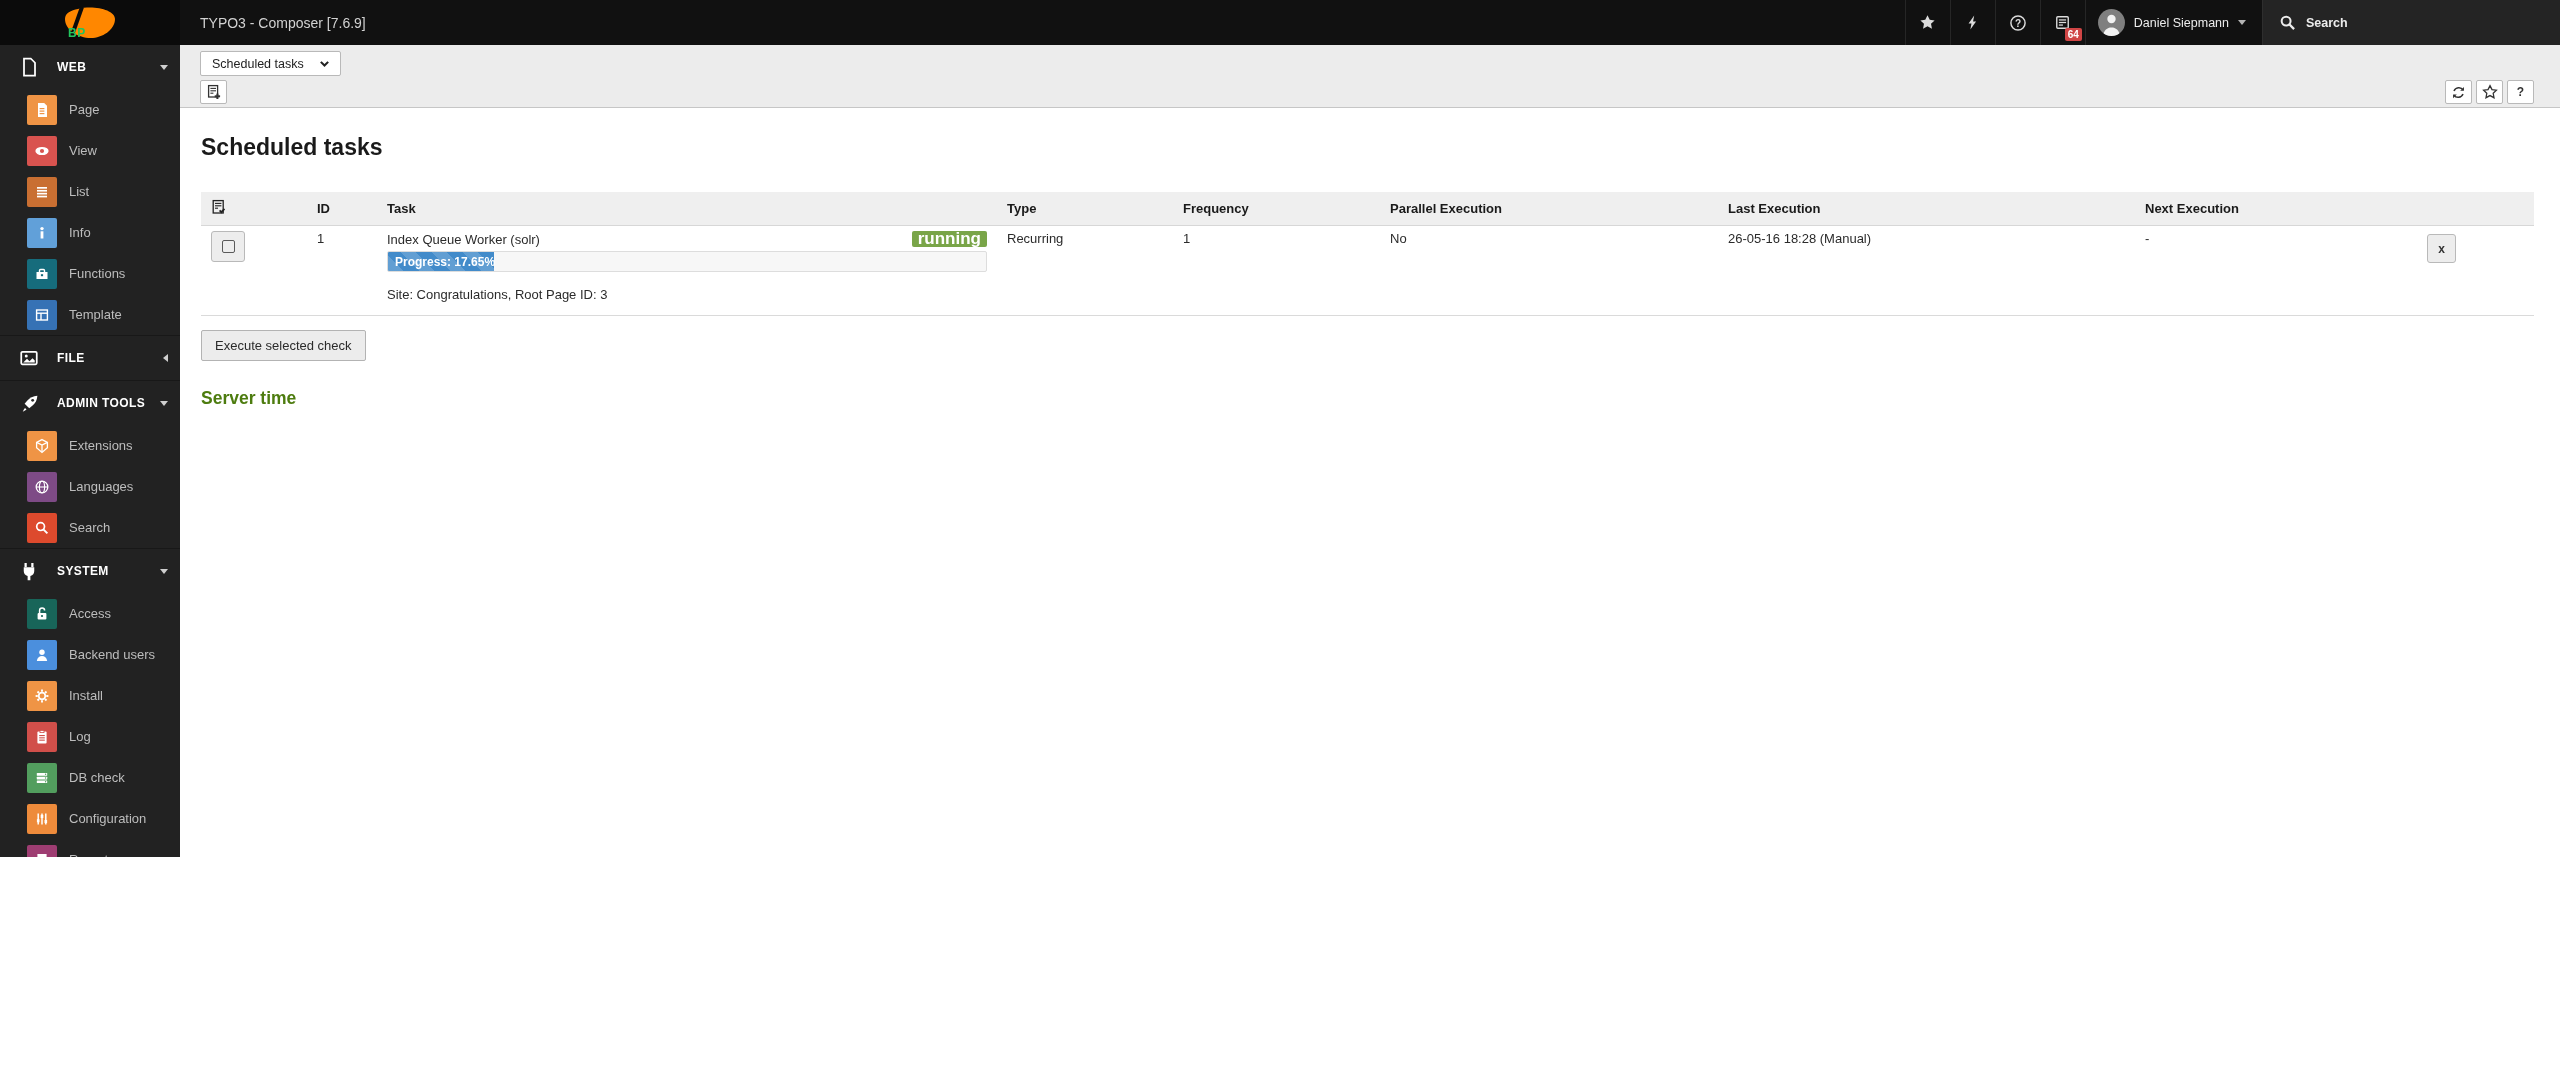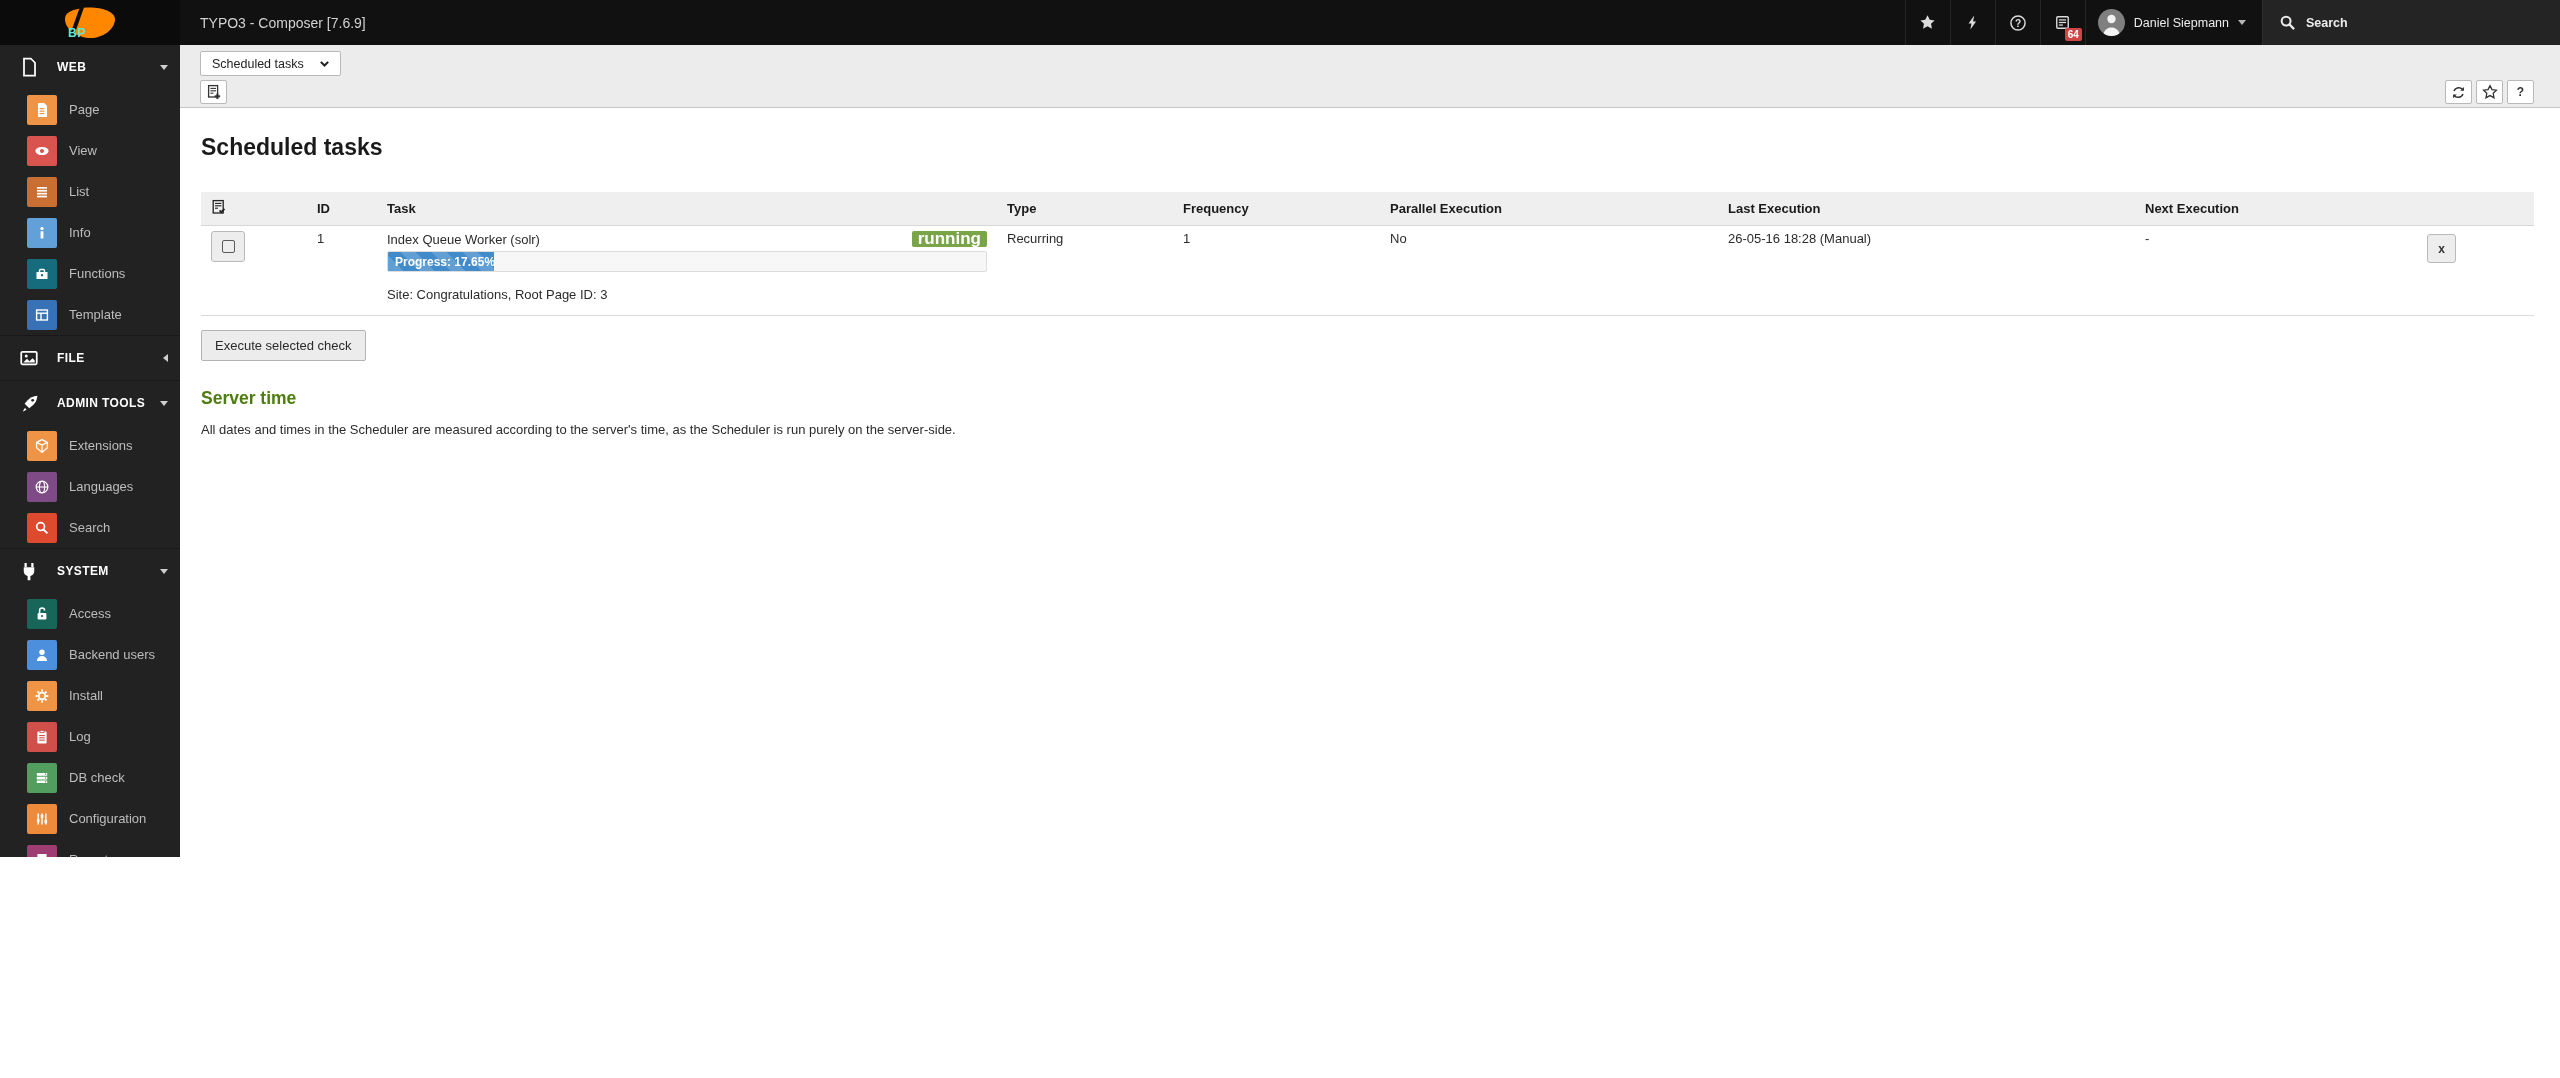--- a/index.html
+++ b/index.html
@@ -3,21 +3,21 @@
 <meta charset="utf-8">
 <style>
   * { box-sizing: border-box; margin: 0; padding: 0; }
   html,body { width:2560px; height:1078px; overflow:hidden; background:#fff;
     font-family:"Liberation Sans", sans-serif; }
 
   
   .topbar { height:45px; background:#111; display:flex; align-items:stretch; }
   .logo-area { width:180px; background:#0b0b0b; display:flex; align-items:center; justify-content:center; position:relative; }
   .logo-wrap { position:relative; width:56px; height:32px; }
-  .logo-bp { position:absolute; left:6px; bottom:-1px; color:#5eead4; font-size:12px; font-weight:bold; letter-spacing:0.5px;margin-top:20px; }
+  .logo-bp { position:absolute; left:6px; bottom:-1px; color:#22c55e; font-size:12px; font-weight:bold; letter-spacing:0.5px;margin-top:20px; }
   .site-title { color:#d2d2d2; font-size:14px; display:flex; align-items:center; padding-left:20px; }
   .tb-spacer { flex:1; }
   .toolbar { display:flex; align-items:stretch; }
   .tb-item { width:45px; display:flex; align-items:center; justify-content:center; border-left:1px solid #262626; position:relative; cursor:pointer; }
   .tb-badge { position:absolute; right:3px; bottom:4px; background:#d04545; color:#fff; font-size:10px; font-weight:bold; padding:1px 3px; border-radius:2px; line-height:11px; }
   .tb-user { display:flex; align-items:center; gap:9px; padding:0 16px 0 12px; border-left:1px solid #262626; cursor:pointer; }
   .avatar { width:27px; height:27px; border-radius:50%; background:#7f7f7f; overflow:hidden; display:flex; align-items:flex-end; justify-content:center; }
   .user-name { color:#ececec; font-size:12.5px; }
   .caret-down { width:0; height:0; border-left:4px solid transparent; border-right:4px solid transparent; border-top:5px solid #b5b5b5; }
   .tb-search { width:298px; background:#242424; border-left:1px solid #2e2e2e; display:flex; align-items:center; gap:10px; padding-left:16px; cursor:pointer; }
@@ -504,16 +504,15 @@
             <td>
               <div class="x-btn">x</div>
             </td>
           </tr>
         </tbody>
       </table>
 
       <button class="execute-btn">Execute selected check</button>
 
       <h2>Server time</h2>
-      <p>All dates and times in the Scheduler are measured according to the server's time, as the Scheduler is run purely on the server-side.</p>
     </div>
   </div>
 </div>
 
 </body></html>

